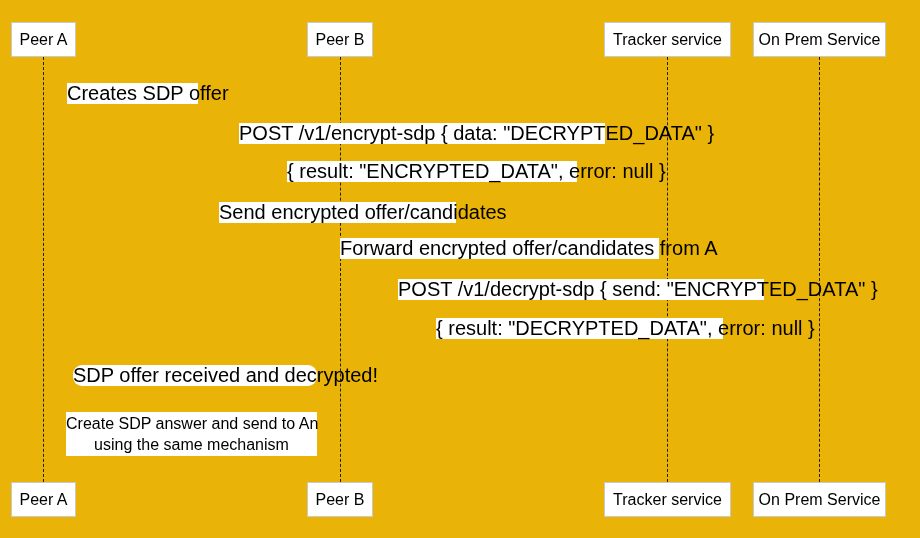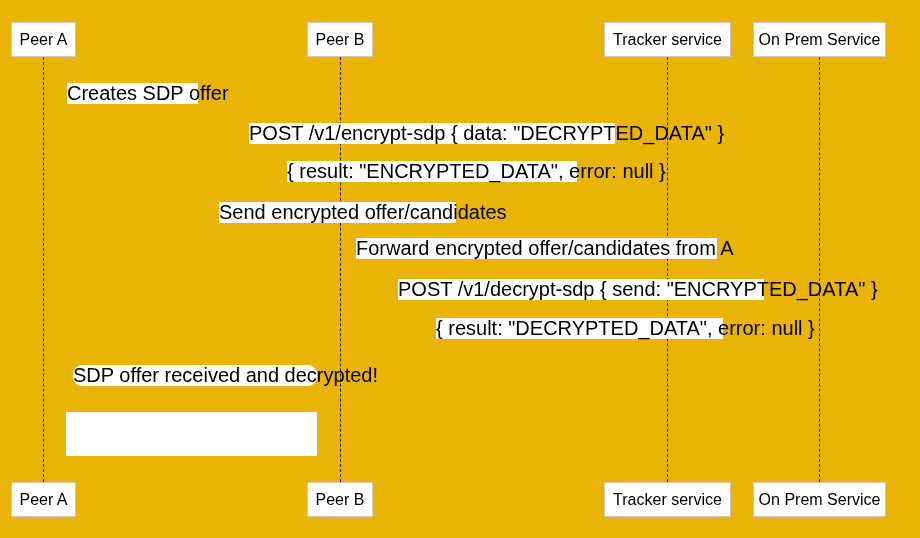--- a/index.html
+++ b/index.html
@@ -68,30 +68,32 @@
       <div class="lifeline" style="left: 819px; top: 57px; height: 425px;"></div>
     </div>
   <div id="actors-top">
       <div class="actor" style="left: 11px; top: 22px; width: 65px;">Peer A</div>
       <div class="actor" style="left: 307px; top: 22px; width: 66px;">Peer B</div>
       <div class="actor" style="left: 604px; top: 22px; width: 127px;">Tracker service</div>
       <div class="actor" style="left: 753px; top: 22px; width: 133px;">On Prem Service</div>
     </div>
   <div id="messages">
       <div class="msg" style="left: 67px; top: 83px; width: 131px;">Creates SDP offer</div>
-      <div class="msg" style="left: 249px; top: 123px; width: 366px;">POST /v1/encrypt-sdp { data: "DECRYPTED_DATA" }</div>
+      <div class="msg" style="left: 239px; top: 123px; width: 366px;">POST /v1/encrypt-sdp { data: "DECRYPTED_DATA" }</div>
       <div class="msg" style="left: 287px; top: 161px; width: 290px;">{ result: "ENCRYPTED_DATA", error: null }</div>
       <div class="msg" style="left: 219px; top: 202px; width: 237px;">Send encrypted offer/candidates</div>
-      <div class="msg" style="left: 356px; top: 238px; width: 361px;">Forward encrypted offer/candidates from A</div>
+      <div class="msg" style="left: 340px; top: 238px; width: 319px;">Forward encrypted offer/candidates from A</div>
       <div class="msg" style="left: 398px; top: 279px; width: 366px;">POST /v1/decrypt-sdp { send: "ENCRYPTED_DATA" }</div>
       <div class="msg" style="left: 436px; top: 318px; width: 287px;">{ result: "DECRYPTED_DATA", error: null }</div>
       <div class="msg" style="left: 73px; top: 365px; width: 244px; border-radius: 9px;">SDP offer received and decrypted!</div>
     </div>
   <div id="note-layer">
       <div class="note" style="left: 66px; top: 412px; width: 251px; height: 44px;">
+        <div>Create SDP answer and send to An</div>
+        <div>using the same mechanism</div>
       </div>
     </div>
   <div id="actors-bottom">
       <div class="actor" style="left: 11px; top: 482px; width: 65px;">Peer A</div>
       <div class="actor" style="left: 307px; top: 482px; width: 66px;">Peer B</div>
       <div class="actor" style="left: 604px; top: 482px; width: 127px;">Tracker service</div>
       <div class="actor" style="left: 753px; top: 482px; width: 133px;">On Prem Service</div>
     </div>
 </div>
 

